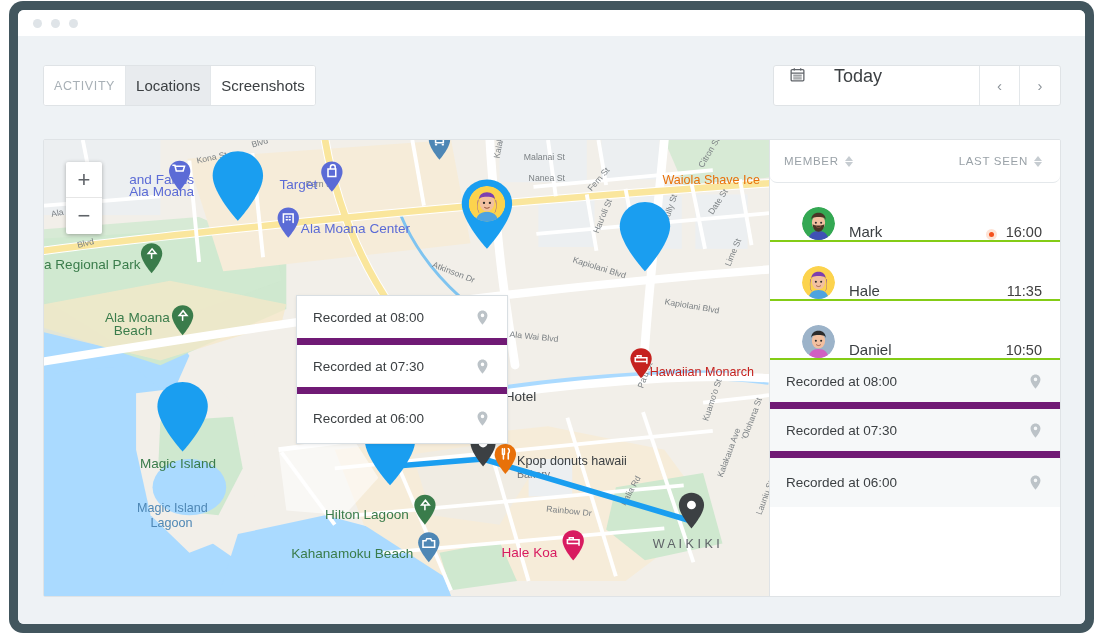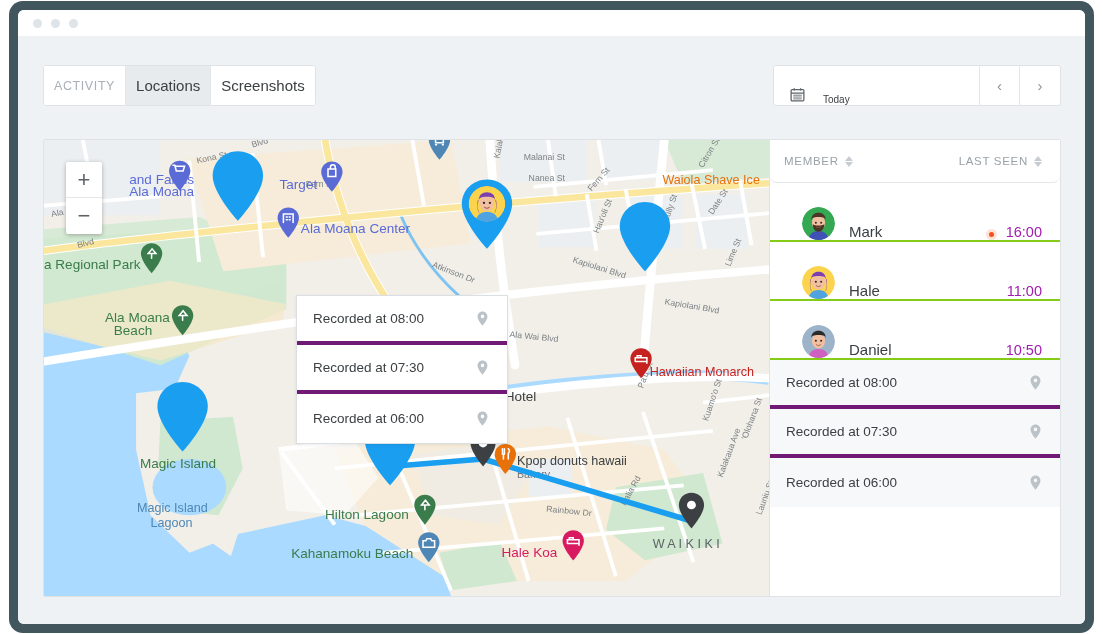--- a/index.html
+++ b/index.html
@@ -79,25 +79,25 @@
     position: absolute;
     right: 24px; top: 29px;
     height: 41px;
     display: flex;
     border: 1px solid #dfe3e6;
     border-radius: 3px;
     background: #ffffff;
     overflow: hidden;
   }
   .date-main {
-    display: flex; align-items: flex-end; gap: 17px;
+    display: flex; align-items: flex-start; gap: 28px;
     padding: 0 18px 0 15px;
     width: 206px;
     border-right: 1px solid #e3e7ea;
-    font-size: 10px;
+    font-size: 18px;
     color: #3c4043;
     cursor: pointer;
   }
   .nav-btn {
     width: 40px;
     display: flex; align-items: center; justify-content: center;
     border-right: 1px solid #e3e7ea;
     color: #8b9298;
     font-size: 15px;
     cursor: pointer;
@@ -150,21 +150,21 @@
     border: 1px solid #d9dfe3;
     z-index: 25;
     box-shadow: 0 1px 3px rgba(0,0,0,.08);
   }
   .map-popup .rec-row { background: #ffffff; }
 
   .rec-row {
     height: 49px;
     display: flex; align-items: center;
     padding: 0 16px;
-    border-bottom: 4px solid #701a75;
+    border-bottom: 7px solid #701a75;
     font-size: 13.5px;
     color: #3c4043;
     cursor: pointer;
   }
   .rec-row:last-child { border-bottom: none; }
   .rec-row .spacer { flex: 1; }
   .pin-ico { color: #bcc3c8; display: flex; }
 
   
   .panel {
@@ -208,21 +208,21 @@
     overflow: hidden;
     position: relative;
   }
   .avatar svg { display: block; width: 100%; height: 100%; }
   .member-name {
     margin-left: 14px;
     font-size: 15px;
     color: #3c4043;
   }
   .member-row .sp { flex: 1; }
-  .lastseen { font-size: 14.5px; color: #a21caf; margin-top: 31px; }
+  .lastseen { font-size: 14.5px; color: #404040; margin-top: 31px; }
   .recdot {
     width: 11px; height: 11px; border-radius: 50%;
     margin-right: 9px;
     background: #fde3d6;
     display: inline-flex; align-items: center; justify-content: center;
   }
   .recdot::after {
     content: ""; width: 5px; height: 5px; border-radius: 50%;
     background: #f4511e;
   }
@@ -582,21 +582,21 @@
 
     <path d="M10,16c-1,8,0,13,2,15c-3-6-2-12-1-15z M30,16c1,8,0,13-2,15c3-6,2-12,1-15z" fill="#7c3fb0"></path>
     <circle cx="16.8" cy="19" r="1.25" fill="#2b2b2b"></circle>
     <circle cx="23.2" cy="19" r="1.25" fill="#2b2b2b"></circle>
     <path d="M17.5,24c1.6,1.3,3.4,1.3,5,0" stroke="#9a5b46" stroke-width="1.1" fill="none" stroke-linecap="round"></path>
   </svg>
                 </span>
      <span class="member-name">Hale</span>
      <span class="sp"></span>
      <span class="recdot hidden"></span>
-     <span class="lastseen">11:00</span>
+     <span class="lastseen">11:35</span>
    </div>
               <div class="member-row">
      <span class="avatar">
                   <svg viewBox="0 0 40 40" width="33" height="33">
     <circle cx="20" cy="20" r="20" fill="#9cb3c9"></circle>
     <path d="M8,40c0-7,5.5-11,12-11s12,4,12,11z" fill="#d060c0"></path>
     <ellipse cx="20" cy="19" rx="8" ry="9.5" fill="#f2c0a0"></ellipse>
     <path d="M11,17c0-7,4-10,9-10s9,3,9,10c0-4-3-5-9-5s-9,1-9,5z" fill="#2b2b2b"></path>
 
     <circle cx="16.8" cy="19" r="1.25" fill="#2b2b2b"></circle>

